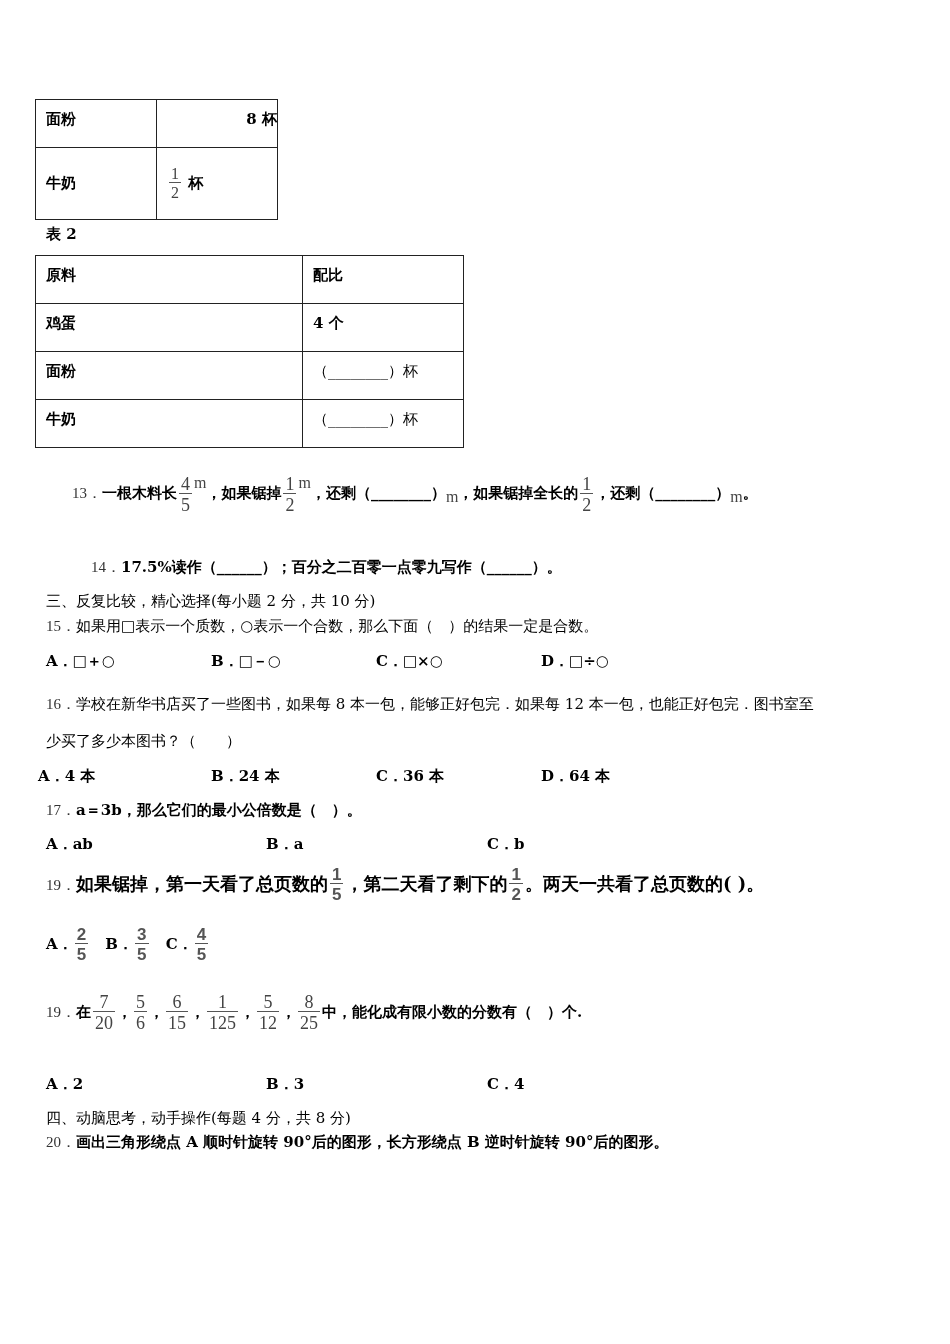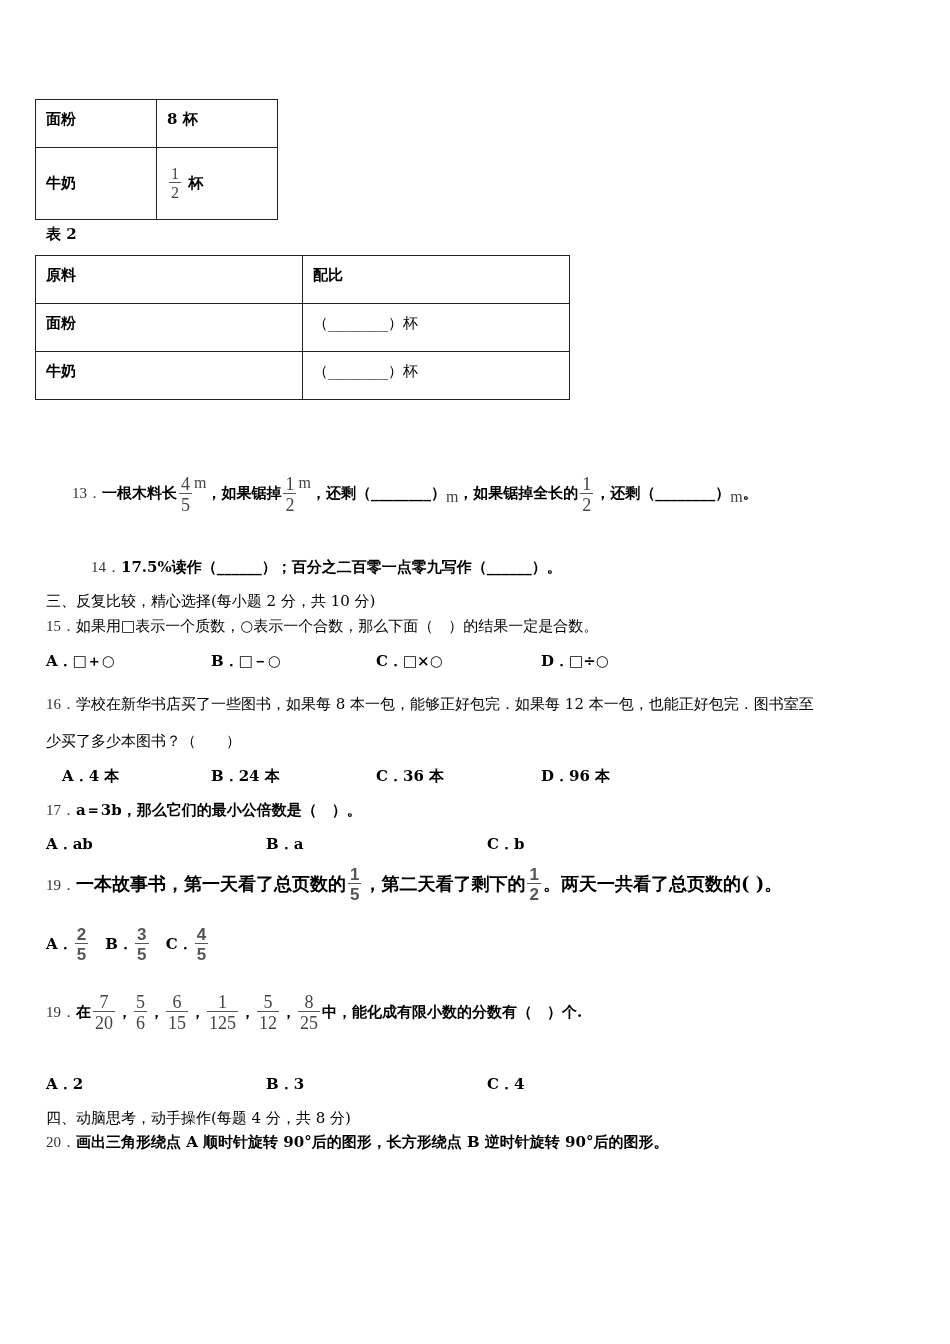--- a/index.html
+++ b/index.html
@@ -24,39 +24,43 @@
     .opt { position: absolute; white-space: nowrap; font-weight: bold; font-size: 15px; }
     .sec { font-weight: normal; font-size: 15px; }
   </style>
 </head>
 <body>
 
 <table class="t" style="left:35px; top:99px; width:243px;">
   <tbody>
       <tr style="height:48px;">
     <td style="width:110px; padding-top:10px;">面粉</td>
-    <td style="padding-top:10px;">8 杯</td>
+    <td style="padding-top:10px;text-align:right;">8 杯</td>
   </tr>
   <tr style="height:72px;">
     <td style="vertical-align:middle;">牛奶</td>
     <td style="vertical-align:middle;">
       <span class="frac sm"><span class="n">1</span><span class="d">2</span></span>
       <span>杯</span>
     </td>
   </tr>
 </tbody>
   </table>
 
 <div class="abs b" style="left:46px; top:225px;text-align:center;">表 2</div>
 
-<table class="t" style="left:35px; top:255px; width:535px;">
+<table class="t" style="left:35px; top:255px; width:429px;">
   <tbody>
       <tr style="height:48px;">
     <td style="width:256px; padding-top:10px;">原料</td>
     <td style="padding-top:10px;">配比</td>
+  </tr>
+  <tr style="height:48px;">
+    <td style="padding-top:10px;">鸡蛋</td>
+    <td style="padding-top:10px;">4 个</td>
   </tr>
   <tr style="height:48px;">
     <td style="padding-top:10px;">面粉</td>
     <td style="padding-top:10px; font-weight:normal;">（________）杯</td>
   </tr>
   <tr style="height:48px;">
     <td style="padding-top:10px;">牛奶</td>
     <td style="padding-top:10px; font-weight:normal;">（________）杯</td>
   </tr>
 </tbody>
@@ -77,34 +81,34 @@
 </div>
 <div class="opt" style="left:46px; top:652px;">A．□＋○</div>
 <div class="opt" style="left:211px; top:652px;">B．□－○</div>
 <div class="opt" style="left:376px; top:652px;">C．□×○</div>
 <div class="opt" style="left:541px; top:652px;">D．□÷○</div>
 
 <div class="line sec" style="top:695px;">
   <span class="qnum">16．</span><span>学校在新华书店买了一些图书，如果每 8 本一包，能够正好包完．如果每 12 本一包，也能正好包完．图书室至</span>
 </div>
 <div class="line sec" style="top:732px;">少买了多少本图书？（　　）</div>
-<div class="opt" style="left:62px; top:767px;">A．4 本</div>
+<div class="opt" style="left:38px; top:767px;">A．4 本</div>
 <div class="opt" style="left:211px; top:767px;">B．24 本</div>
 <div class="opt" style="left:376px; top:767px;">C．36 本</div>
-<div class="opt" style="left:541px; top:767px;">D．96 本</div>
+<div class="opt" style="left:541px; top:767px;">D．64 本</div>
 
 <div class="line b" style="top:801px;">
   <span class="qnum">17．</span><span>a＝3b，那么它们的最小公倍数是（　）。</span>
 </div>
 <div class="opt" style="left:46px; top:835px;">A．ab</div>
 <div class="opt" style="left:266px; top:835px;">B．a</div>
 <div class="opt" style="left:487px; top:835px;">C．b</div>
 
 <div class="line" style="top:866px; font-size:18px; font-weight:bold;">
-  <span class="qnum">19．</span><span>一本故事书，第一天看了总页数的</span><span class="frac bold"><span class="n">1</span><span class="d">5</span></span><span>，第二天看了剩下的</span><span class="frac bold"><span class="n">1</span><span class="d">2</span></span><span>。两天一共看了总页数的( )。</span>
+  <span class="qnum">19．</span><span>如果锯掉，第一天看了总页数的</span><span class="frac bold"><span class="n">1</span><span class="d">5</span></span><span>，第二天看了剩下的</span><span class="frac bold"><span class="n">1</span><span class="d">2</span></span><span>。两天一共看了总页数的( )。</span>
 </div>
 <div class="opt" style="left:46px; top:926px;">
   <span><span>A．</span><span class="frac bold"><span class="n">2</span><span class="d">5</span></span></span>
   <span style="margin-left:10px;"><span>B．</span><span class="frac bold"><span class="n">3</span><span class="d">5</span></span></span>
   <span style="margin-left:10px;"><span>C．</span><span class="frac bold"><span class="n">4</span><span class="d">5</span></span></span>
 </div>
 
 <div class="line sec" style="top:993px; font-weight:bold;">
   <span class="qnum">19．</span><span>在</span><span class="frac md"><span class="n">7</span><span class="d">20</span></span><span>，</span><span class="frac md"><span class="n">5</span><span class="d">6</span></span><span>，</span><span class="frac md"><span class="n">6</span><span class="d">15</span></span><span>，</span><span class="frac md"><span class="n">1</span><span class="d">125</span></span><span>，</span><span class="frac md"><span class="n">5</span><span class="d">12</span></span><span>，</span><span class="frac md"><span class="n">8</span><span class="d">25</span></span><span>中，能化成有限小数的分数有（　）个.</span>
 </div>

